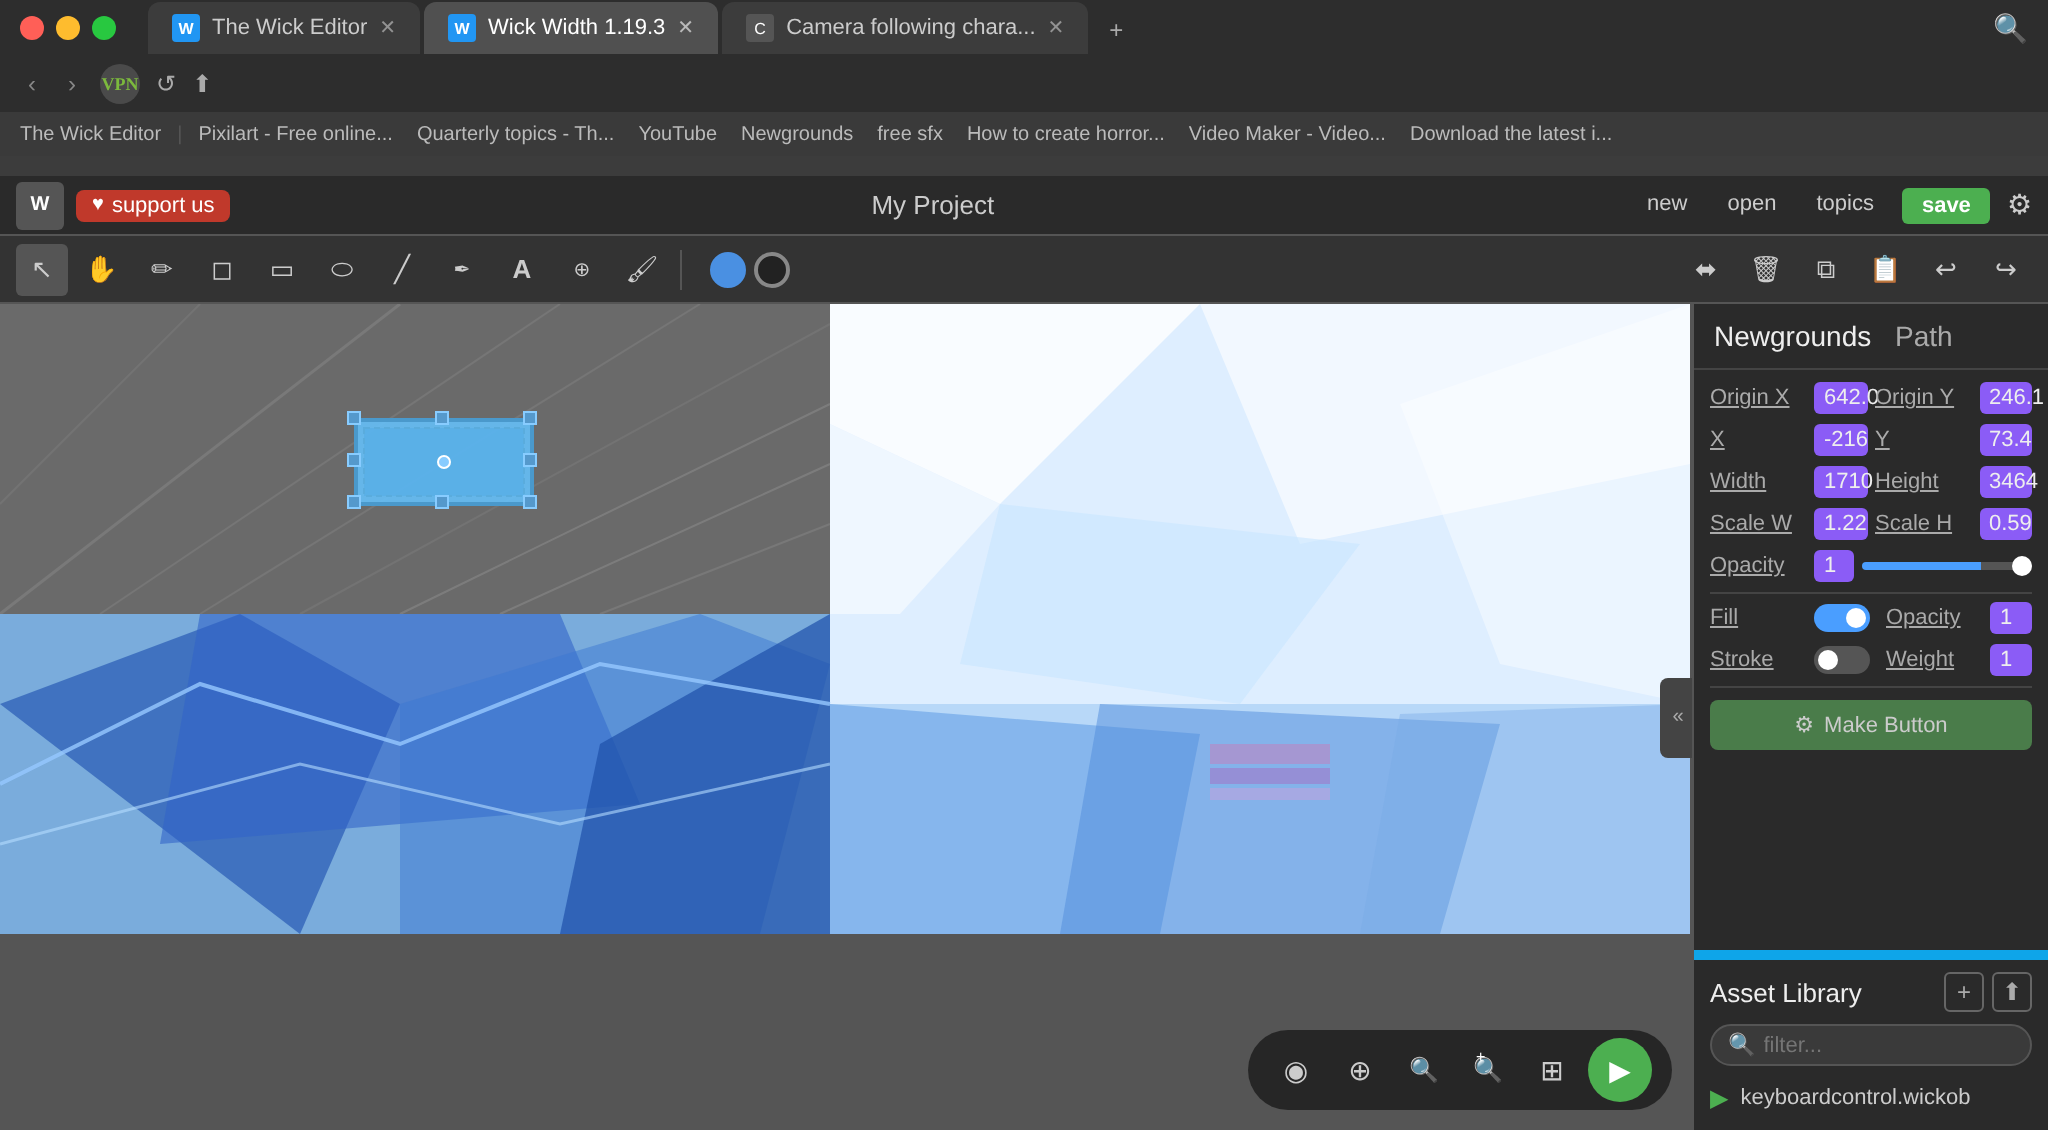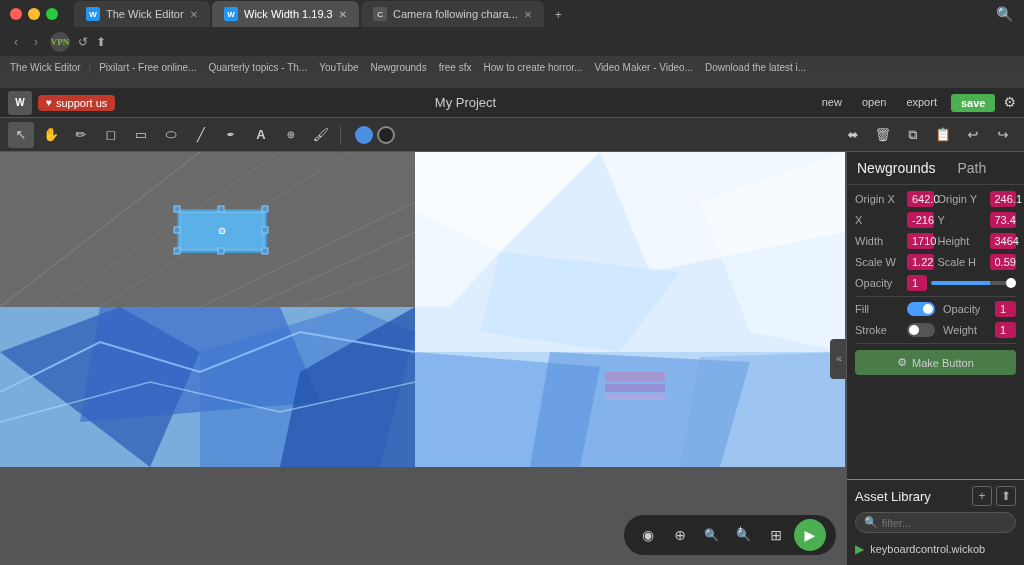--- a/index.html
+++ b/index.html
@@ -56,36 +56,36 @@
     .canvas-bottom-toolbar { position: absolute; bottom: 10px; right: 10px; display: flex; gap: 4px; align-items: center; background: rgba(30,30,30,0.85); border-radius: 20px; padding: 4px 10px; }
     .canvas-tool-btn { background: none; border: none; color: #ccc; cursor: pointer; width: 28px; height: 28px; display: flex; align-items: center; justify-content: center; border-radius: 50%; font-size: 14px; }
     .canvas-tool-btn.play { background: #4caf50; border-radius: 50%; width: 32px; height: 32px; }
     .collapse-btn { position: absolute; right: -2px; top: 50%; transform: translateY(-50%); background: #444; border: none; color: #aaa; cursor: pointer; width: 18px; height: 40px; border-radius: 4px 0 0 4px; font-size: 10px; }
 
     
     .inspector-panel { width: 178px; background: #2a2a2a; border-left: 1px solid #555; display: flex; flex-direction: column; overflow: hidden; }
     .inspector-title { padding: 8px 10px; font-size: 14px; font-weight: 500; color: #eee; border-bottom: 1px solid #444; }
     .inspector-body { flex: 1; overflow-y: auto; padding: 6px 8px; }
     .inspector-row { display: flex; align-items: center; margin-bottom: 5px; gap: 4px; }
-    .inspector-label { color: #aaa; font-size: 11px; min-width: 48px; }
-    .inspector-value { color: #eee; font-size: 11px; background: #be185d; border-radius: 3px; padding: 2px 5px; flex: 1; min-width: 0; }
+    .inspector-label { color: #aaa; font-size: 11px; min-width: 48px; text-decoration: underline; }
+    .inspector-value { color: #eee; font-size: 11px; background: #8b5cf6; border-radius: 3px; padding: 2px 5px; flex: 1; min-width: 0; }
     .inspector-divider { height: 1px; background: #444; margin: 4px 0; }
 
     .make-button-btn { background: #4a7c4a; border: none; color: #ccc; font-size: 11px; cursor: pointer; padding: 6px; width: 100%; border-radius: 4px; display: flex; align-items: center; justify-content: center; gap: 5px; margin: 6px 0; }
 
     .opacity-slider { -webkit-appearance: none; appearance: none; width: 60px; height: 4px; background: linear-gradient(to right, #4a9eff 70%, #555 70%); border-radius: 2px; outline: none; }
     .opacity-slider::-webkit-slider-thumb { -webkit-appearance: none; width: 10px; height: 10px; border-radius: 50%; background: #fff; cursor: pointer; }
 
     .toggle-switch { width: 28px; height: 14px; background: #4a9eff; border-radius: 7px; position: relative; cursor: pointer; display: inline-block; }
     .toggle-switch::after { content: ''; position: absolute; width: 10px; height: 10px; background: white; border-radius: 50%; top: 2px; right: 2px; }
     .toggle-switch.off { background: #555; }
     .toggle-switch.off::after { left: 2px; right: auto; }
 
     
-    .asset-library { border-top: 1px solid #0ea5e9; padding: 6px 8px; }
+    .asset-library { border-top: 5px solid #0ea5e9; padding: 6px 8px; }
     .asset-header { display: flex; align-items: center; justify-content: space-between; margin-bottom: 6px; }
     .asset-title { color: #eee; font-size: 13px; font-weight: 500; }
     .asset-actions { display: flex; gap: 4px; }
     .asset-action-btn { background: none; border: 1px solid #666; color: #aaa; width: 20px; height: 20px; border-radius: 3px; cursor: pointer; font-size: 12px; display: flex; align-items: center; justify-content: center; }
     .asset-filter { background: #3a3a3a; border: 1px solid #555; border-radius: 12px; color: #aaa; font-size: 11px; padding: 3px 8px; width: 100%; outline: none; margin-bottom: 6px; display: flex; align-items: center; gap: 4px; }
     .asset-filter input { background: none; border: none; outline: none; color: #aaa; font-size: 11px; width: 100%; }
     .asset-item { display: flex; align-items: center; gap: 6px; padding: 3px 0; cursor: pointer; }
     .asset-item-icon { color: #4caf50; font-size: 12px; }
     .asset-item-name { color: #ccc; font-size: 11px; }
 
@@ -160,21 +160,21 @@
       </div>
       <button class="support-btn">
         <span class="heart-icon">♥</span>
         <span>support us</span>
       </button>
     </div>
     <div class="app-title">My Project</div>
     <div class="toolbar-right">
       <button class="menu-btn">new</button>
       <button class="menu-btn">open</button>
-      <button class="menu-btn">export</button>
+      <button class="menu-btn">topics</button>
       <button class="save-btn">save</button>
       <button class="settings-btn">⚙</button>
     </div>
   </div>
 
   <div class="drawing-toolbar">
     <button class="tool-btn active" title="Cursor">↖</button>
     <button class="tool-btn" title="Hand">✋</button>
     <button class="tool-btn" title="Pencil">✏</button>
     <button class="tool-btn" title="Eraser">◻</button>
@@ -271,21 +271,21 @@
           🔍<span style="position:absolute; font-size:8px; top:3px; left:8px; color:#fff;">+</span>
         </button>
         <button class="canvas-tool-btn">⊞</button>
         <button class="canvas-tool-btn play" style="color:white; font-size:14px;">▶</button>
       </div>
     </div>
 
     <div class="inspector-panel">
       <div class="inspector-title">
         <span>Newgrounds</span>
-        <span style="color:#aaa; margin-left:18px;">Path</span>
+        <span style="color:#aaa; margin-left:8px;">Path</span>
       </div>
       <div class="inspector-body">
 
         <div class="inspector-row">
           <span class="inspector-label">Origin X</span>
           <span class="inspector-value">642.0</span>
           <span class="inspector-label">Origin Y</span>
           <span class="inspector-value">246.1</span>
         </div>
 

